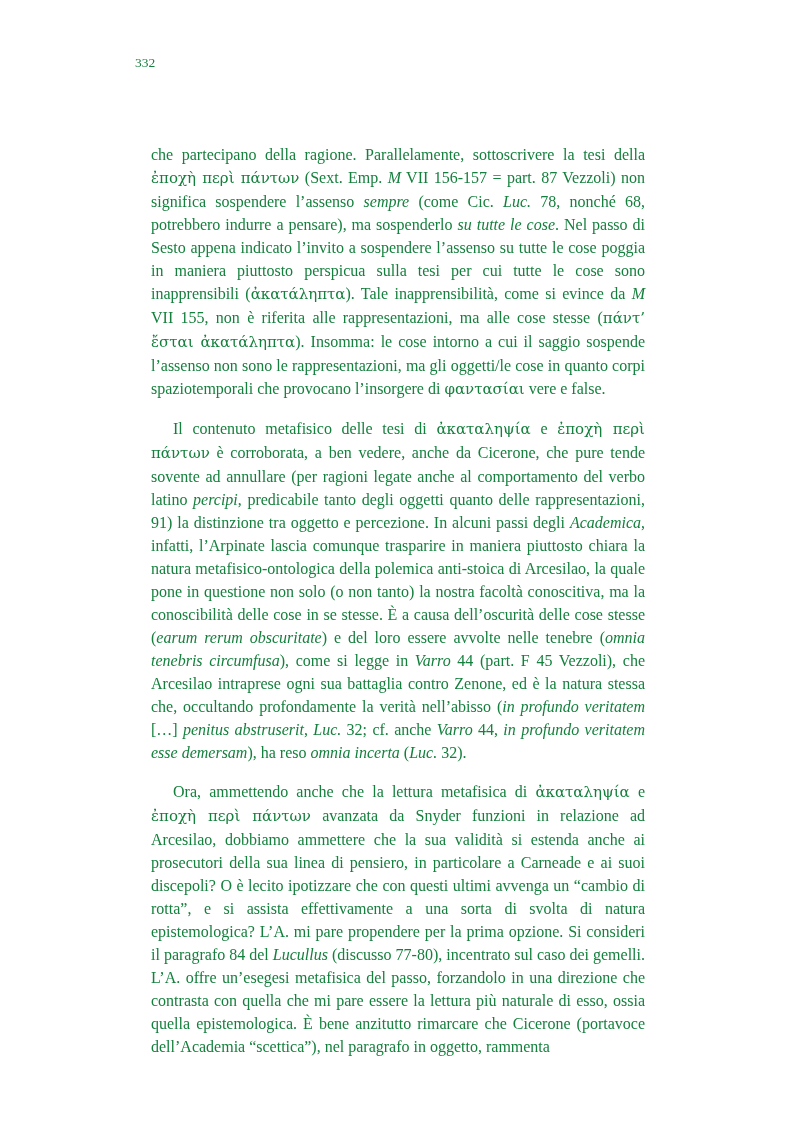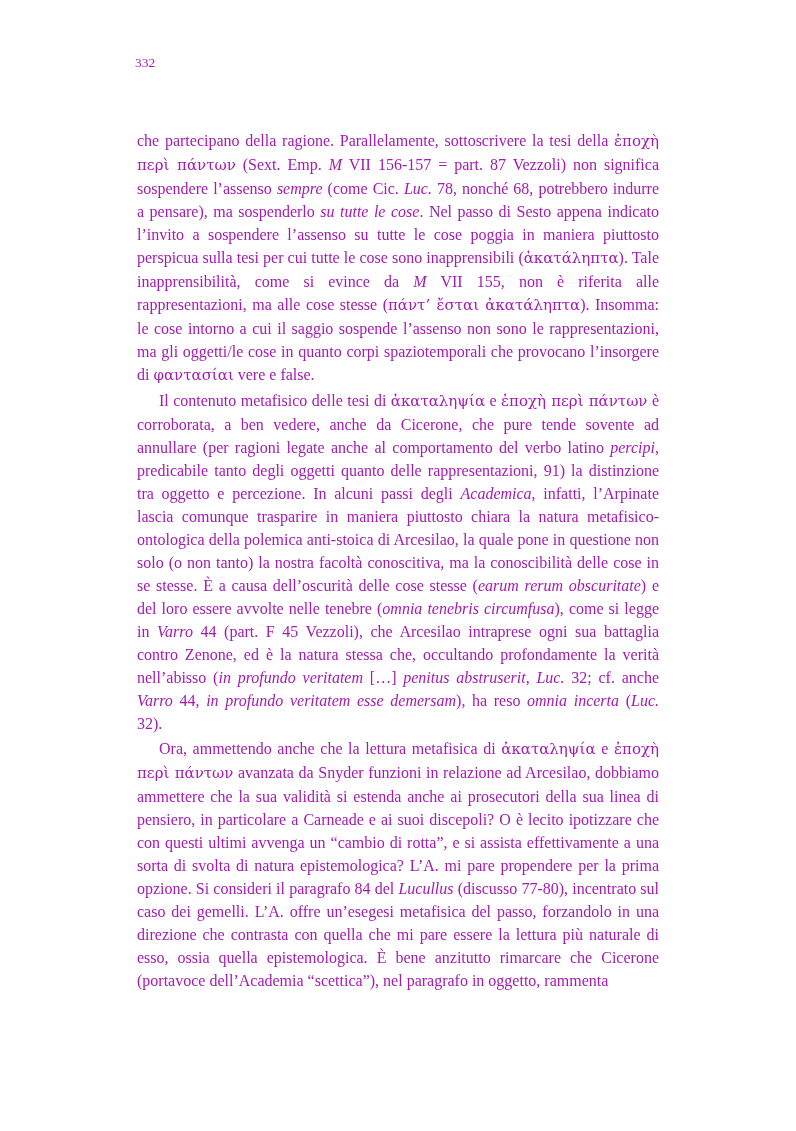--- a/index.html
+++ b/index.html
@@ -6,21 +6,21 @@
     margin: 0;
     padding: 0;
     background: #e8e8e8;
   }
   .page {
     position: relative;
     width: 796px;
     height: 1131px;
     margin: 0 auto;
     background: #ffffff;
-    color: #a21caf;
+    color: #15803d;
     font-family: "Liberation Serif", "DejaVu Serif", serif;
     overflow: hidden;
   }
   .running-header {
     position: absolute;
     top: 55px;
     left: 135px;
     width: 526px;
     height: 18px;
     font-size: 13.5px;
@@ -41,21 +41,21 @@
   .body-text {
     position: absolute;
     top: 127px;
     left: 135px;
     width: 526px;
     font-size: 16px;
     line-height: 23px;
     text-align: justify;
   }
   .para {
-    margin: 2px;
+    margin: 16px;
     padding: 0;
   }
   .para.indent {
     text-indent: 22px;
   }
   .italic {
     font-style: italic;
   }
   .greek {
     font-family: "DejaVu Serif", serif;

